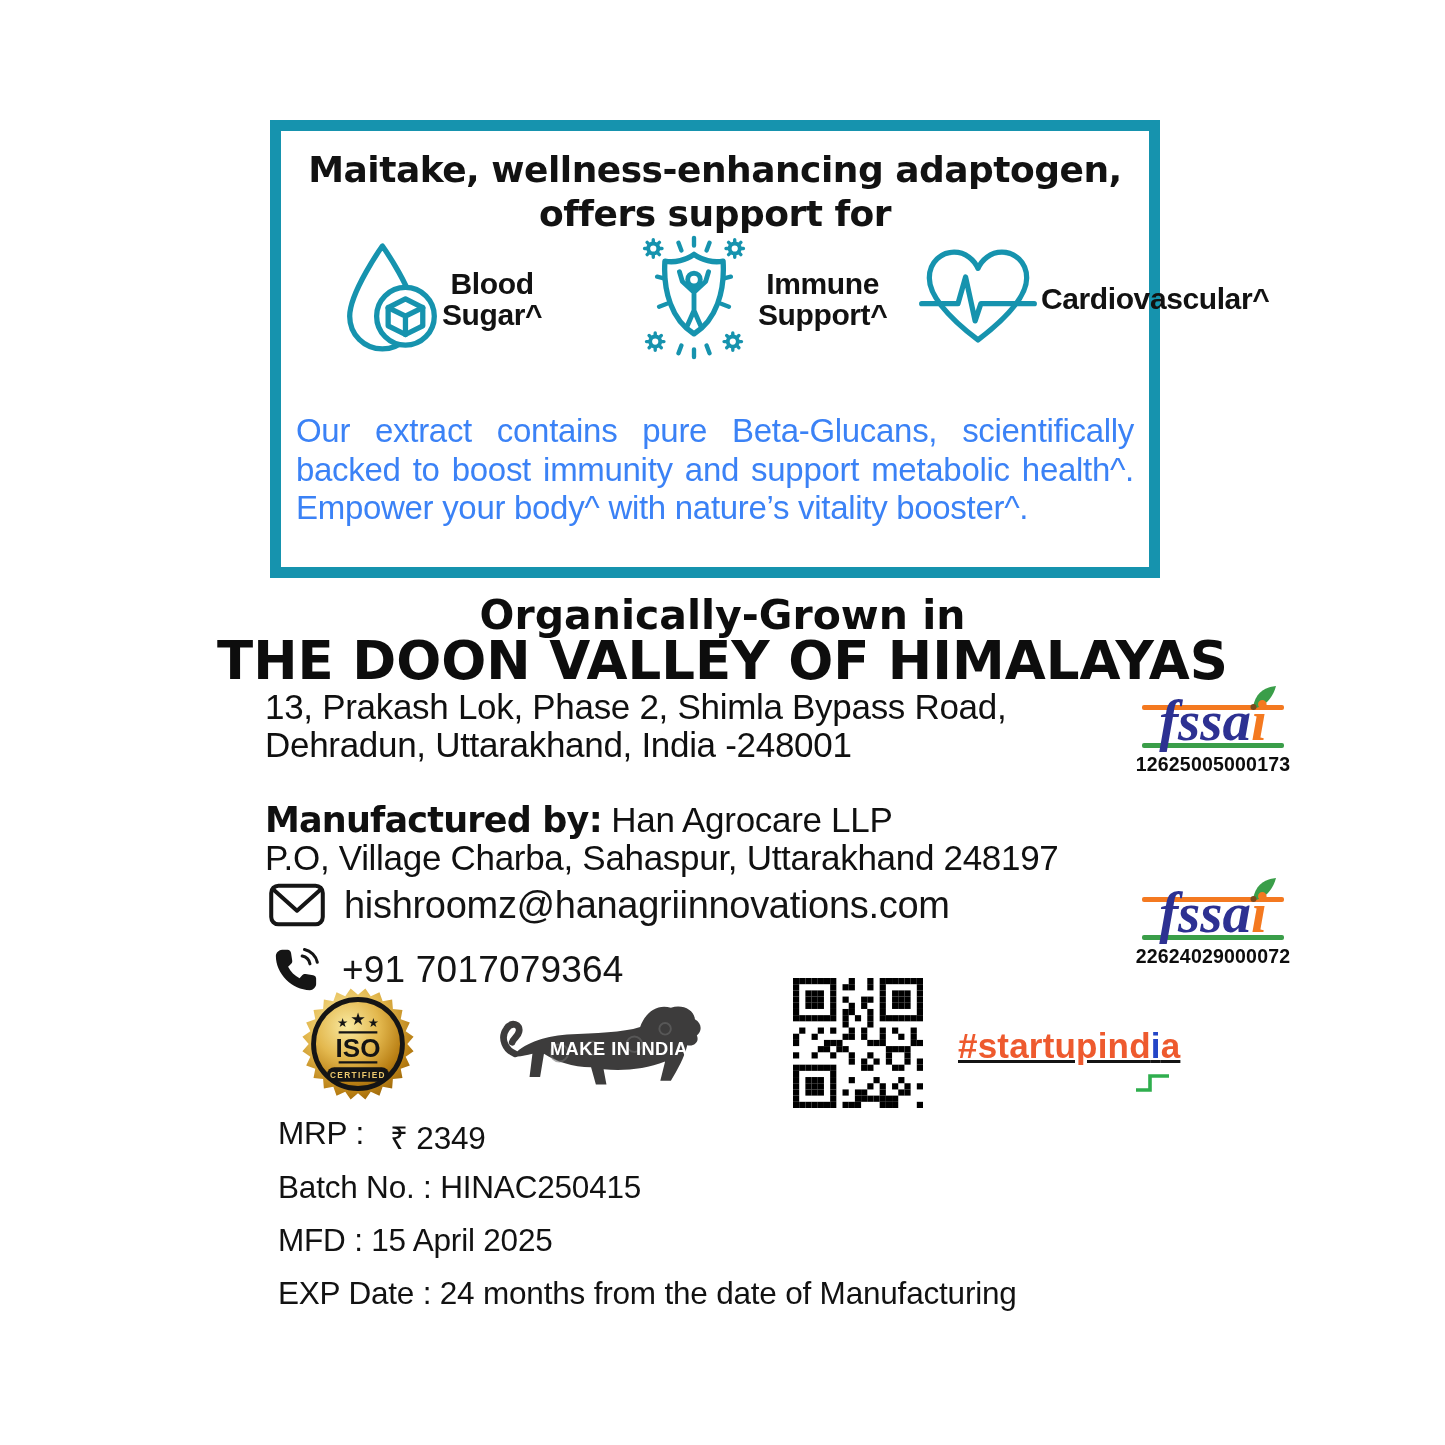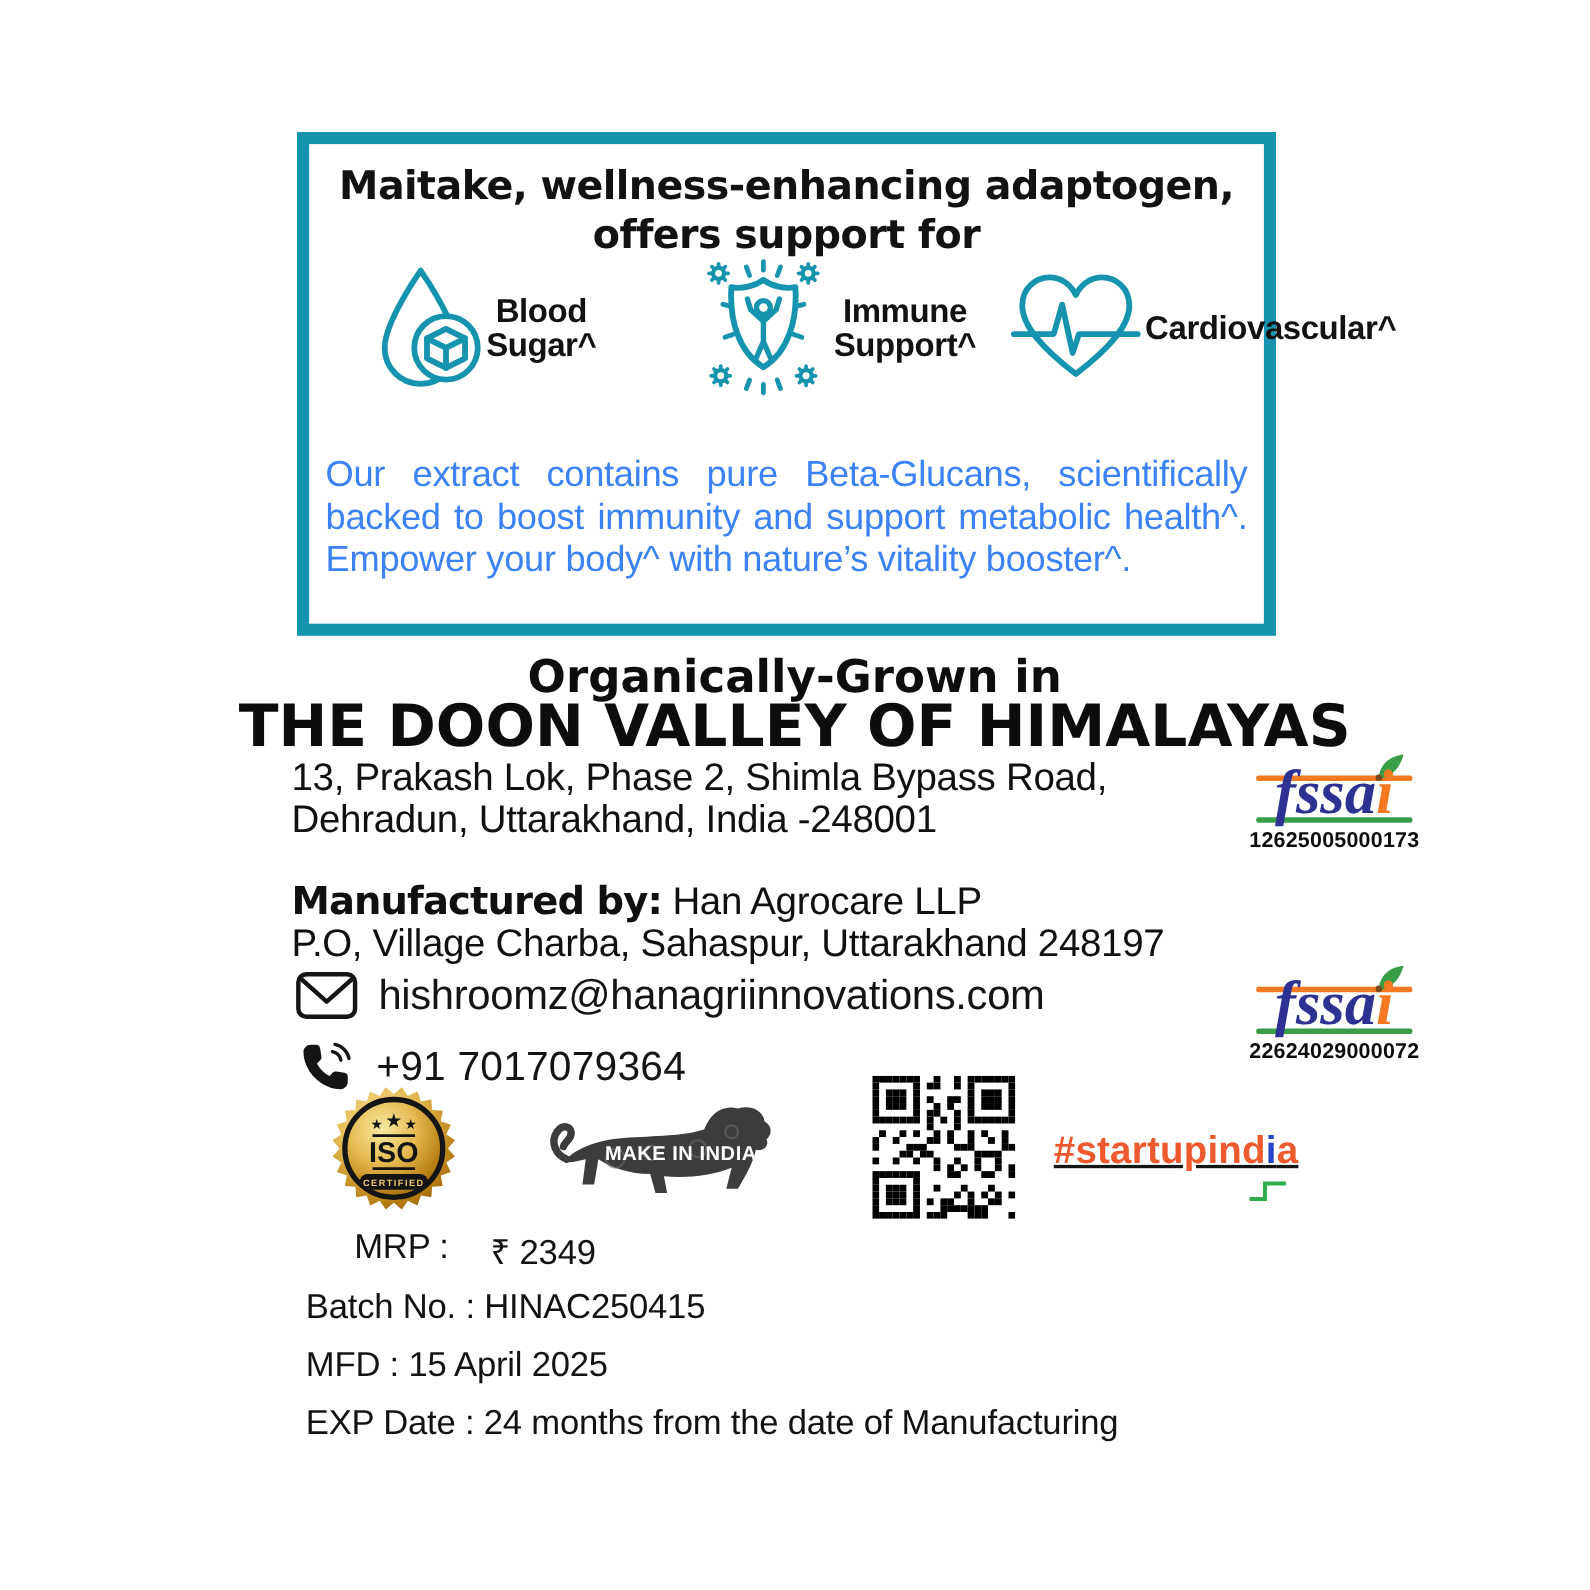--- a/index.html
+++ b/index.html
@@ -59,21 +59,21 @@
   
   .iso{position:absolute;left:300px;top:986px;}
   .lion{position:absolute;left:498px;top:1000px;}
   .qr{position:absolute;left:793px;top:978px;}
   .startup{position:absolute;left:958px;top:1026px;font-weight:bold;font-size:35px;letter-spacing:0.2px;text-decoration:underline;}
   .startup .s-or{color:var(--st-orange);}
   .startup .s-bl{color:var(--st-blue);}
   .s-step{position:absolute;right:4px;bottom:-27px;}
   
   .detail{position:absolute;left:278px;font-size:31.5px;font-weight:500;color:#121212;letter-spacing:-0.2px;}
-  .mrp-row{top:1115px;display:flex;gap:38px;margin-left:44px;}
+  .mrp-row{top:1115px;display:flex;gap:26px;}
   .batch-row{top:1169px;}
   .mfd-row{top:1222px;}
   .exp-row{top:1275px;}
 </style>
 </head>
 <body>
 
 <div id="canvas">
 
   <section class="info-box">

